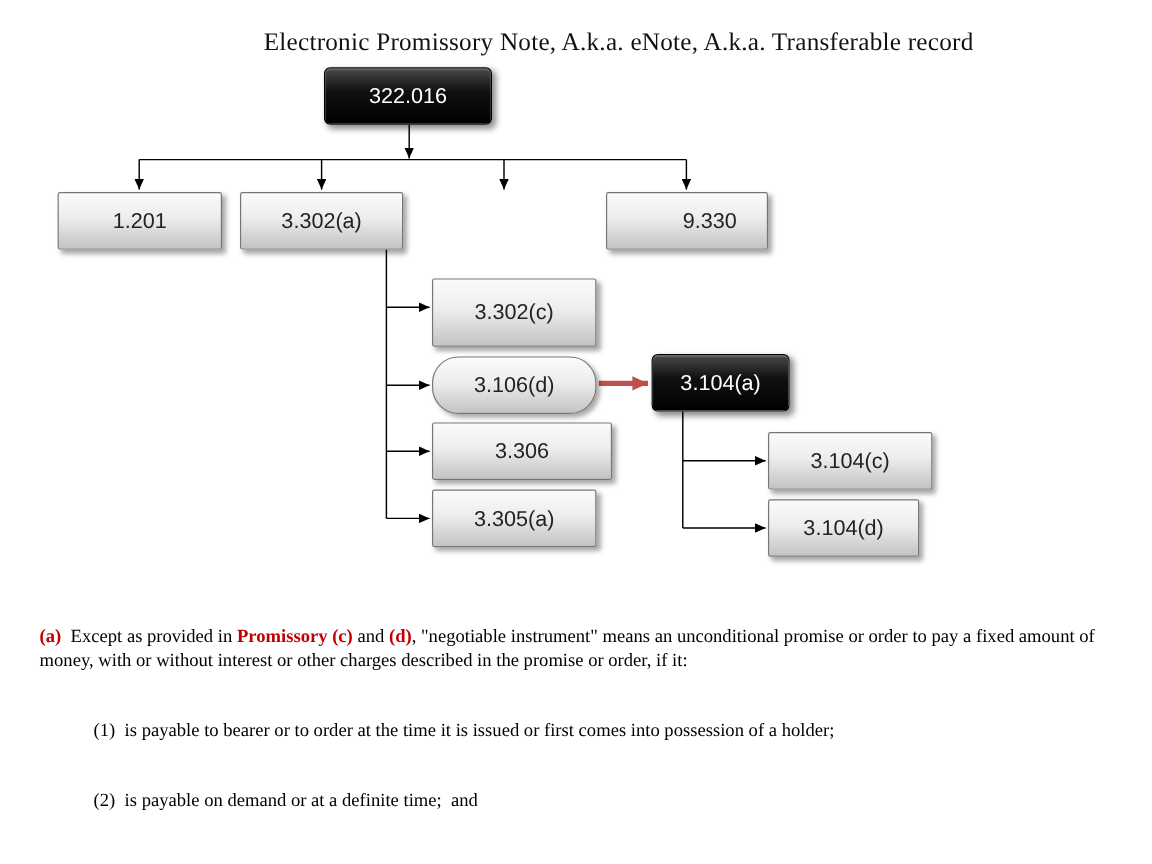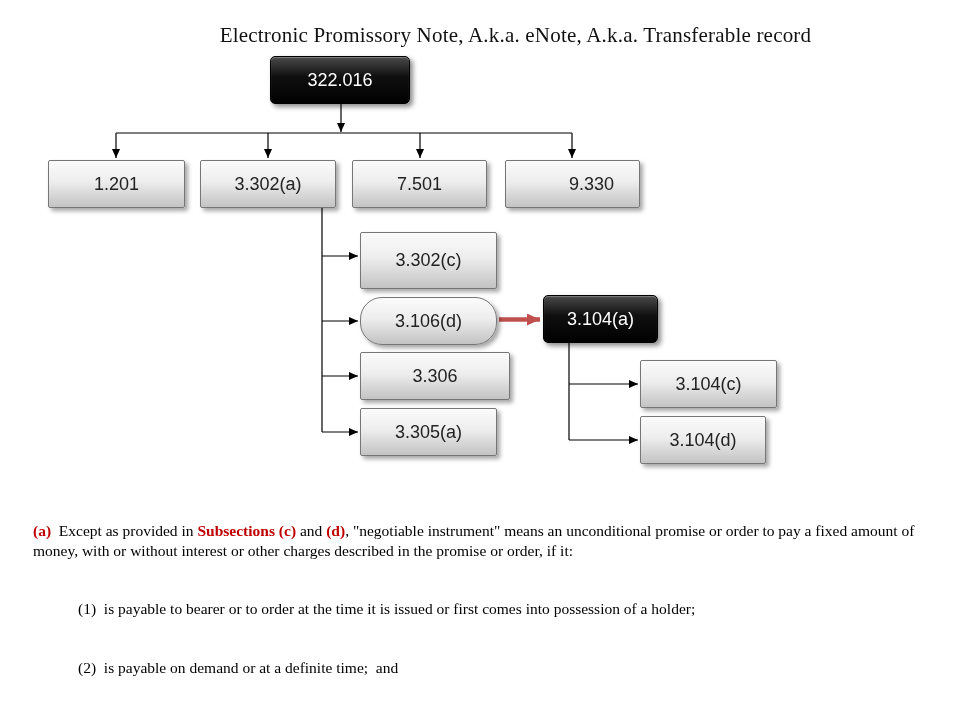--- a/index.html
+++ b/index.html
@@ -72,23 +72,20 @@
   <div class="node dark" style="left:270px; top:56px; width:140px; height:48px;text-align:right;">
     <span>322.016</span>
   </div>
 
   <div class="node" style="left:48px; top:160px; width:137px; height:48px;">
     <span>1.201</span>
   </div>
   <div class="node" style="left:200px; top:160px; width:136px; height:48px;">
     <span>3.302(a)</span>
   </div>
-  <div class="node" style="left:352px; top:160px; width:135px; height:48px;">
-    <span>7.501</span>
-  </div>
   <div class="node" style="left:505px; top:160px; width:135px; height:48px;padding-left:38px;">
     <span>9.330</span>
   </div>
 
   <div class="node" style="left:360px; top:232px; width:137px; height:57px;">
     <span>3.302(c)</span>
   </div>
   <div class="node" style="left:360px; top:297px; width:137px; height:48px;border-radius:22px;">
     <span>3.106(d)</span>
   </div>
@@ -104,21 +101,21 @@
   </div>
 
   <div class="node" style="left:640px; top:360px; width:137px; height:48px;">
     <span>3.104(c)</span>
   </div>
   <div class="node" style="left:640px; top:416px; width:126px; height:48px;">
     <span>3.104(d)</span>
   </div>
 
   <div class="legal">
-    <p><span class="red">(a)</span><span>  Except as provided in </span><span class="red">Subsections (c)</span><span> and </span><span class="red">(d)</span><span>, "negotiable instrument" means an unconditional promise or order to pay a fixed amount of money, with or without interest or other charges described in the promise or order, if it:</span></p>
+    <p><span class="red">(a)</span><span>  Except as provided in </span><span class="red">Promissory (c)</span><span> and </span><span class="red">(d)</span><span>, "negotiable instrument" means an unconditional promise or order to pay a fixed amount of money, with or without interest or other charges described in the promise or order, if it:</span></p>
     <p class="lvl1">(1)  is payable to bearer or to order at the time it is issued or first comes into possession of a holder;</p>
     <p class="lvl1">(2)  is payable on demand or at a definite time;  and</p>
     
     
     
     
   </div>
 
 </div>
 

